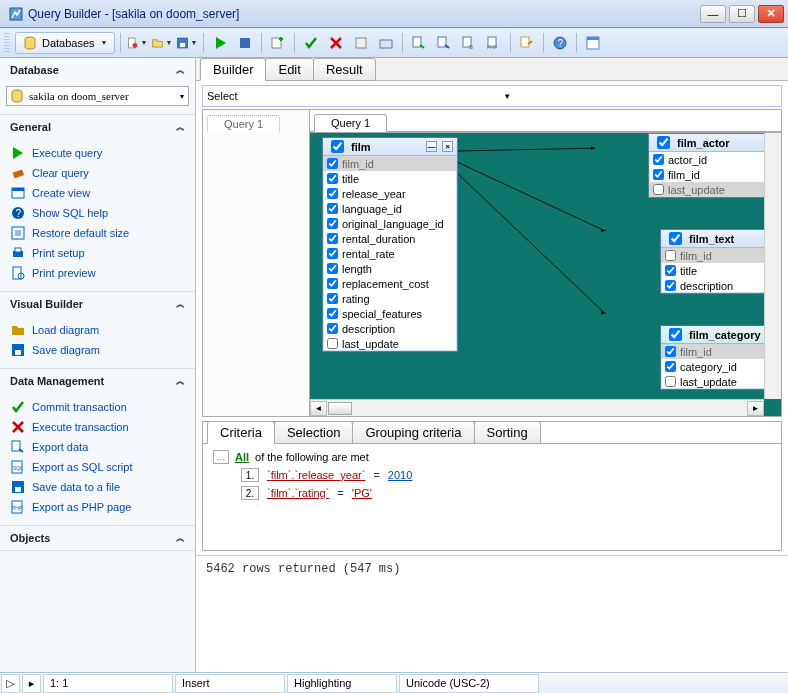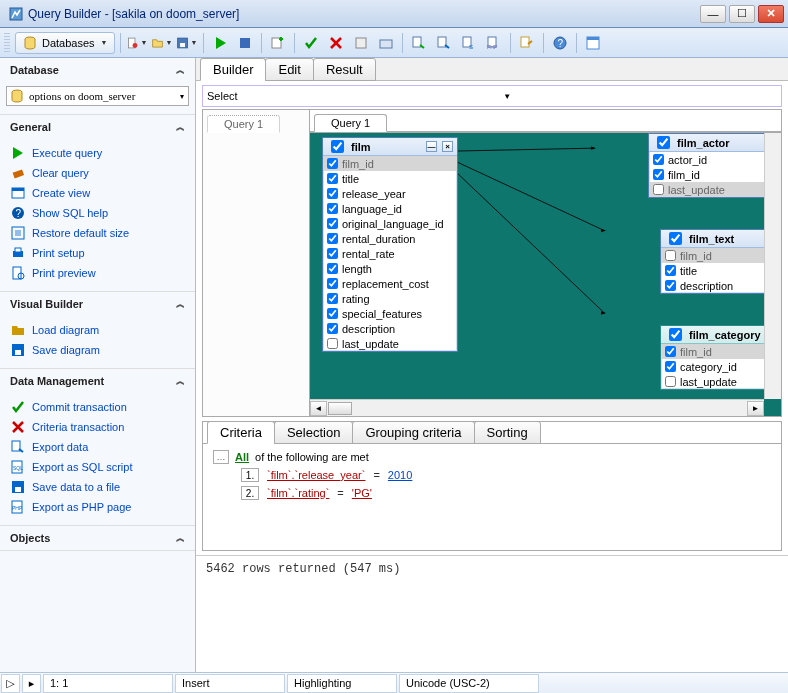--- a/index.html
+++ b/index.html
@@ -246,21 +246,21 @@
       <div class="side-head">
         <span>Database</span>
           <span class="exp">︽</span>
       </div>
       <div class="side-body">
         <div class="db-select">
           <svg class="icon-svg" viewBox="0 0 16 16">
               <ellipse cx="8" cy="4" rx="5" ry="2" fill="#f5d76e" stroke="#b08a2a"></ellipse>
               <path d="M3 4v8c0 1.1 2.2 2 5 2s5-.9 5-2V4" fill="#f5d76e" stroke="#b08a2a"></path>
             </svg>
-          <span>options on doom_server</span>
+          <span>sakila on doom_server</span>
         </div>
       </div>
     </div>
     <div class="side-section">
       <div class="side-head">
           <span>General</span>
           <span class="exp">︽</span>
         </div>
       <div class="side-body" id="general-links">
           <div class="side-link">
@@ -364,21 +364,21 @@
               </svg>
             </span>
             <span>Commit transaction</span>
           </div>
           <div class="side-link">
             <span class="ic">
               <svg class="icon-svg" viewBox="0 0 16 16">
                 <path d="M3 3l10 10M13 3L3 13" stroke="#c00" stroke-width="2.5"></path>
               </svg>
             </span>
-            <span>Criteria transaction</span>
+            <span>Execute transaction</span>
           </div>
           <div class="side-link">
             <span class="ic">
               <svg class="icon-svg" viewBox="0 0 16 16">
                 <rect x="2" y="2" width="8" height="10" fill="#fff" stroke="#06c"></rect>
                 <path d="M9 10l4 3" stroke="#06c" stroke-width="2"></path>
               </svg>
             </span>
             <span>Export data</span>
           </div>

